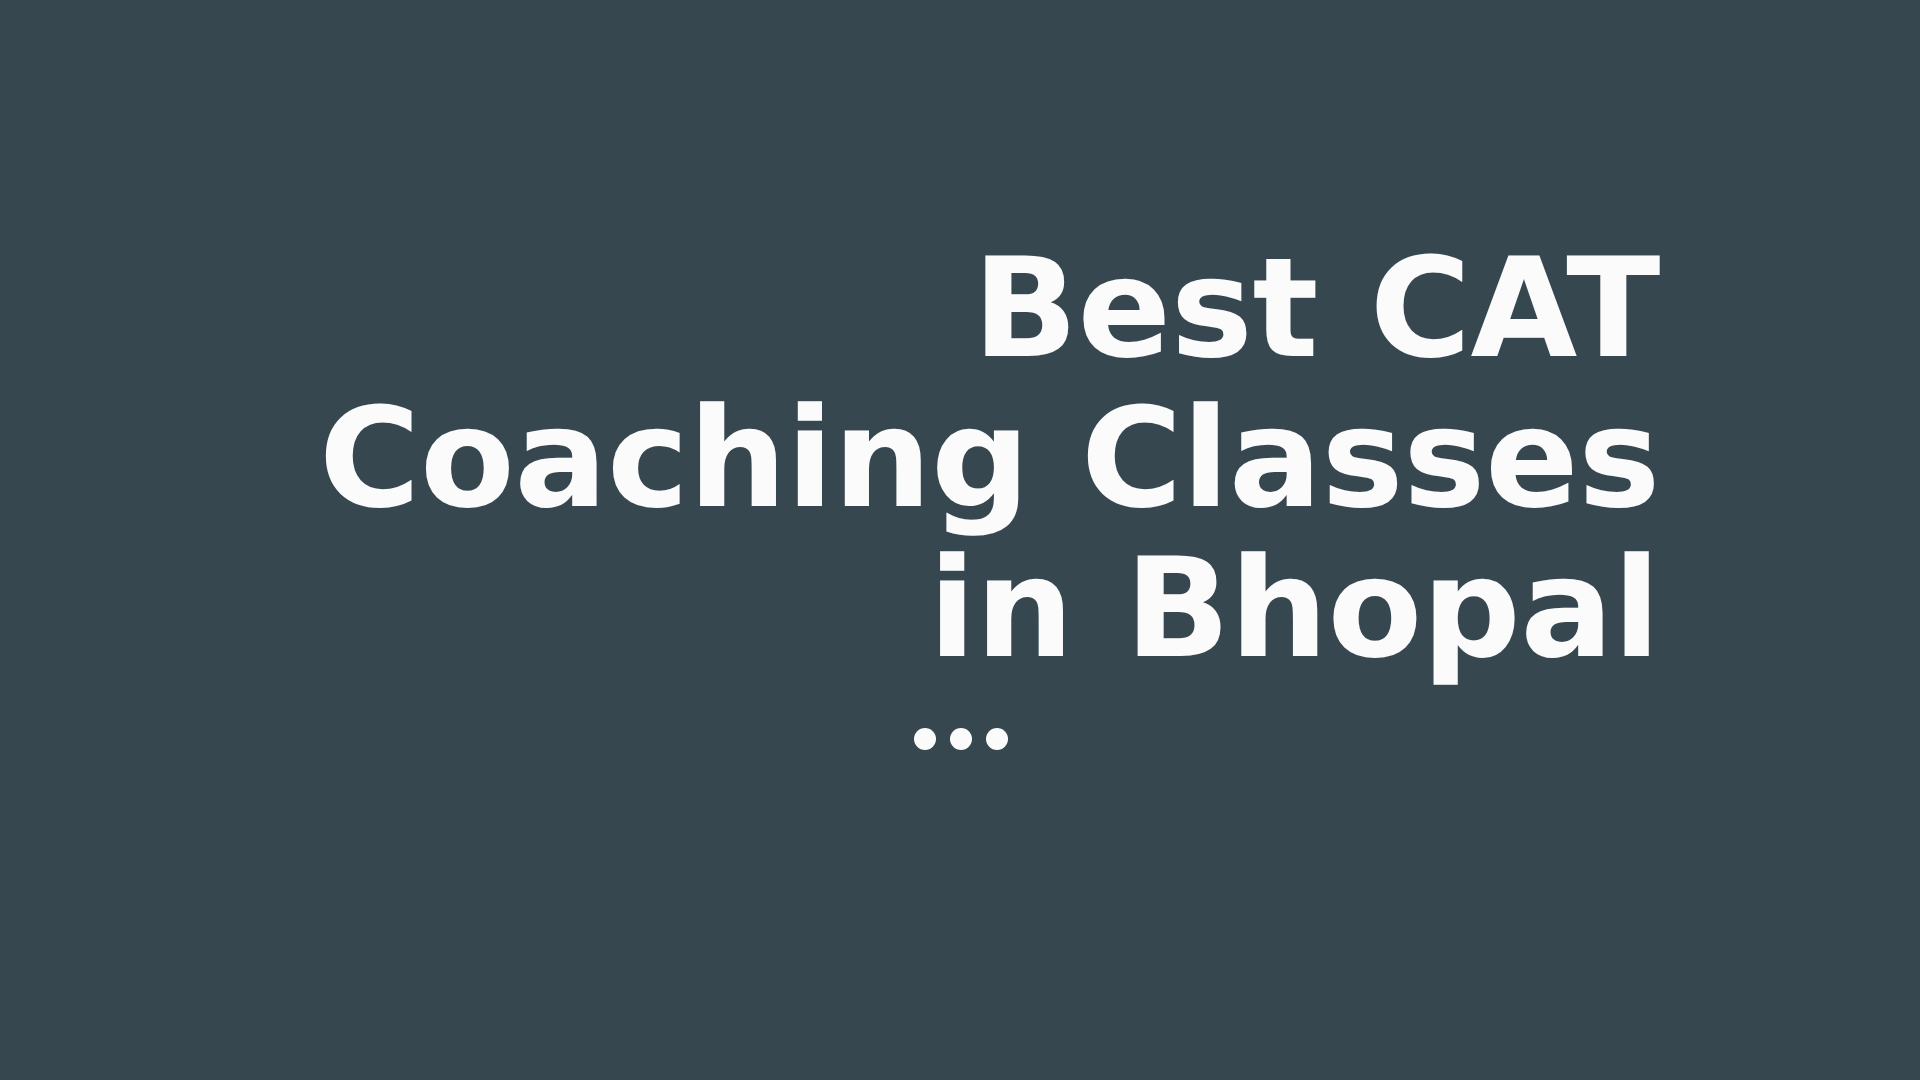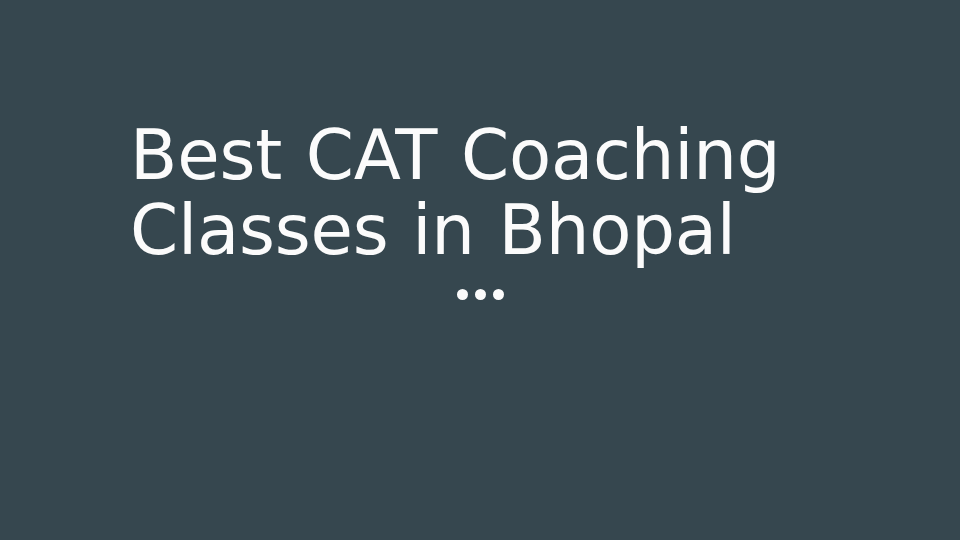--- a/index.html
+++ b/index.html
@@ -29,24 +29,24 @@
     width: 960px;
     padding-top: 118px;
     display: flex;
     flex-direction: column;
     align-items: center;
   }
 
   #slide-title {
     width: 700px;
     margin: 0;
-    text-align: left;
+    text-align: right;
     color: #fbfbfb;
     font-family: "DejaVu Sans", sans-serif;
-    font-weight: 400;
+    font-weight: 700;
     font-size: 69px;
     line-height: 75px;
     letter-spacing: -0.2px;
     word-spacing: 2px;
   }
 
   #slide-subtitle {
     margin-top: 18px;
     height: 16px;
     display: flex;

